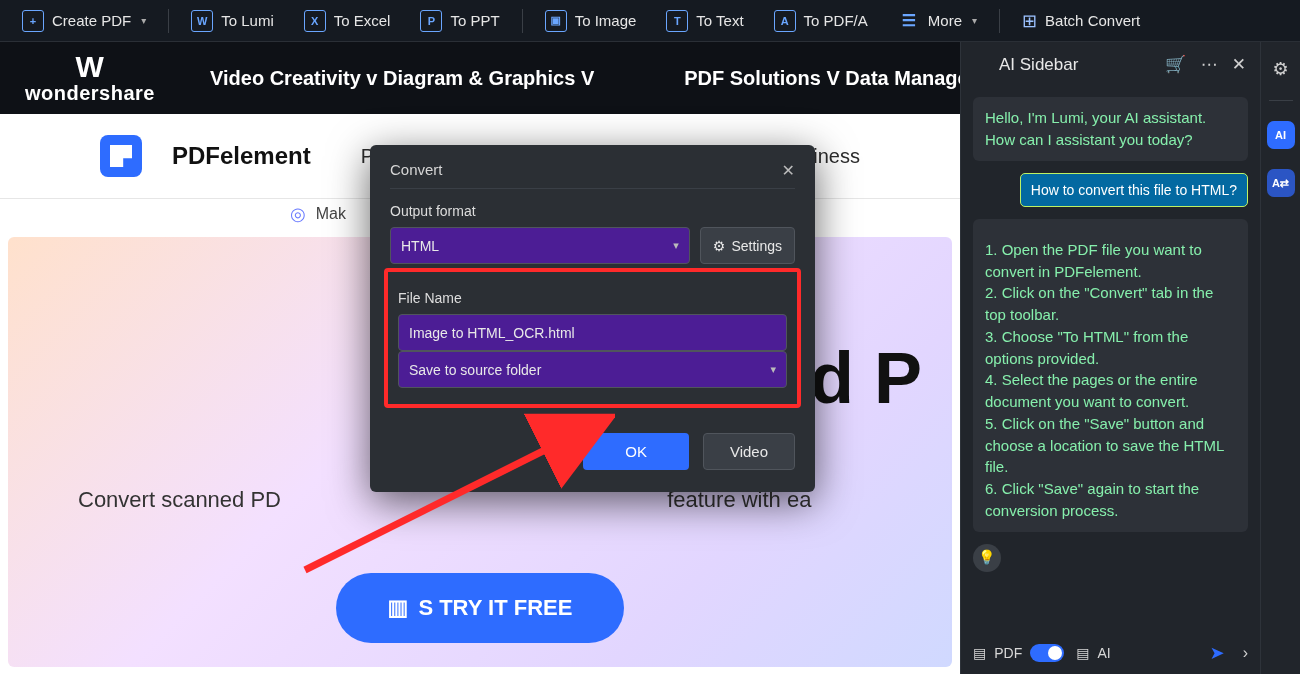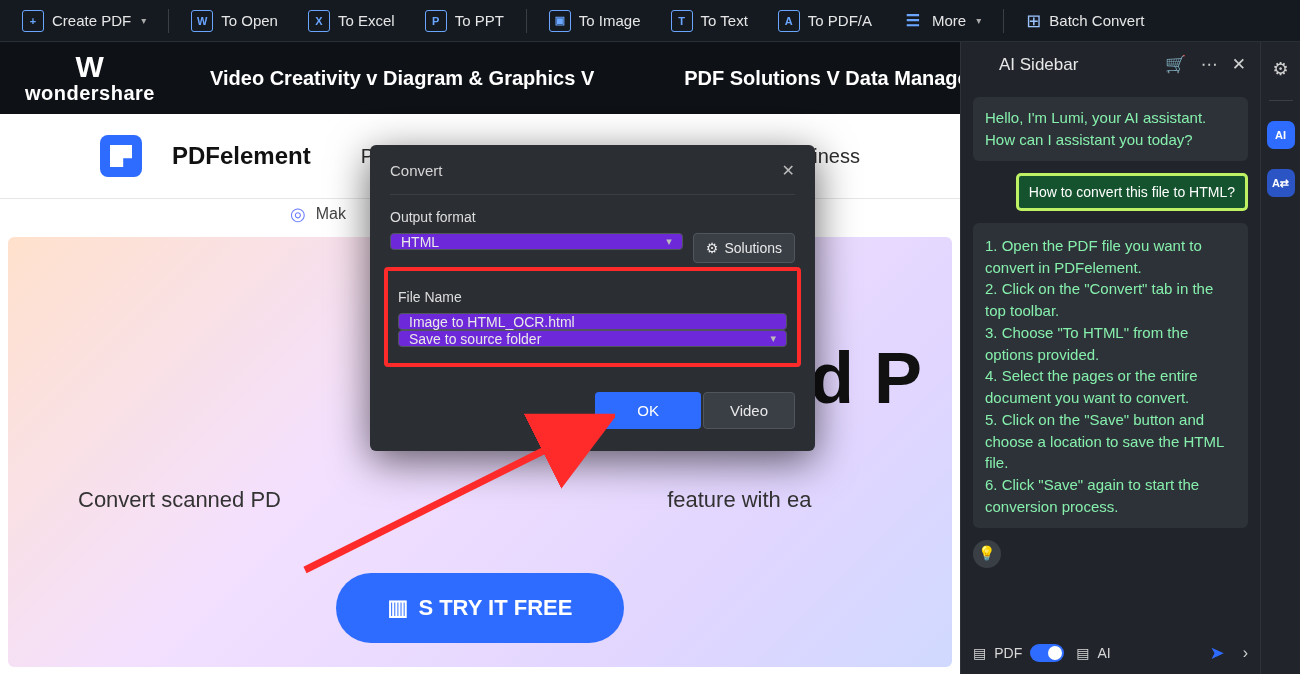--- a/index.html
+++ b/index.html
@@ -82,59 +82,59 @@
     padding:22px 52px;border-radius:40px;border:none;cursor:pointer;
     display:flex;align-items:center;gap:10px;}
   .btn-buy{background:#fff;color:#2e6cff;font-size:22px;font-weight:700;
     padding:22px 52px;border-radius:40px;border:2px solid #2e6cff;cursor:pointer;}
   
   .dialog{
     position:absolute;left:370px;top:145px;width:445px;background:#2b2f34;
     border-radius:6px;box-shadow:0 10px 40px rgba(0,0,0,.6);
     padding:16px 20px 22px;z-index:50;
   }
-  .dlg-title-row{display:flex;justify-content:space-between;align-items:center;
-    border-bottom:1px solid #3a3f46;padding-bottom:14px;margin-bottom:14px;}
+  .dlg-title-row{display:flex;justify-content:space-between;align-items:flex-start;
+    border-bottom:1px solid #3a3f46;padding-bottom:8px;margin-bottom:14px;}
   .dlg-title{font-size:15px;color:#d5d5d5;}
   .dlg-close{color:#bbb;cursor:pointer;font-size:16px;}
   .dlg-label{font-size:14px;color:#ddd;margin:10px 0 8px;}
   .dlg-row{display:flex;gap:10px;}
   .dlg-select,.dlg-input{
-    flex:1;background:#6d28d9;border:1px solid #50555c;border-radius:4px;
-    padding:6px 10px;color:#e8e8e8;font-size:14px;height:17px;
+    flex:1;background:#4c1d95;border:1px solid #50555c;border-radius:4px;
+    padding:6px 10px;color:#e8e8e8;font-size:14px;height:37px;
     display:flex;align-items:center;justify-content:space-between;
   }
   .dlg-settings{
     display:flex;align-items:center;gap:6px;background:#3a3f46;
     border:1px solid #50555c;border-radius:4px;padding:6px 12px;font-size:14px;
     color:#e8e8e8;cursor:pointer;
   }
   .highlight-box{
     border:4px solid #ff2a2a;border-radius:4px;padding:8px 10px 16px;margin:4px -6px;
   }
-  .dlg-actions{display:flex;justify-content:flex-end;gap:2px;margin-top:25px;}
+  .dlg-actions{display:flex;justify-content:flex-end;gap:14px;margin-top:25px;}
   .btn-ok{background:#2e6cff;color:#fff;border:none;border-radius:4px;
     padding:9px 42px;font-size:15px;cursor:pointer;}
   .btn-cancel{background:#3a3f46;color:#e8e8e8;border:1px solid #50555c;
     border-radius:4px;padding:9px 26px;font-size:15px;cursor:pointer;}
   
   .arrow-svg{position:absolute;left:295px;top:410px;z-index:60;pointer-events:none;}
   
   .ai-sidebar{
     position:absolute;right:40px;top:42px;width:300px;height:632px;
     background:#21252b;border-left:1px solid #2e333a;
     display:flex;flex-direction:column;
   }
   .ai-header{display:flex;align-items:center;justify-content:space-between;
     padding:12px 14px;font-size:17px;color:#e8e8e8;margin-left:24px;}
   .ai-icons{display:flex;gap:14px;align-items:center;color:#cfcfcf;}
   .cart-ic{color:#d6a24a;font-size:17px;}
   .chat-area{flex:1;overflow:auto;padding:10px 12px;display:flex;flex-direction:column;gap:12px;font-size:15px;line-height:1.45;}
   .msg-assist{background:#2d3138;border-radius:6px;padding:10px 12px;color:#86efac;}
-  .msg-user{align-self:flex-end;background:#14532d;color:#fff;border:3px solid #bef264;
+  .msg-user{align-self:flex-end;background:#0369a1;color:#fff;border:1px solid #bef264;
     border-radius:5px;padding:6px 10px;font-size:14px;}
   .chat-foot{padding:10px 12px;color:#cfcfcf;font-size:15px;}
   .lamp-btn{width:28px;height:28px;border-radius:50%;background:#3a3f46;
     display:flex;align-items:center;justify-content:center;margin-bottom:14px;color:#ddd;font-size:14px;}
   .mode-row{display:flex;align-items:center;gap:8px;font-size:14px;color:#d8d8d8;margin-top:6px;}
   .toggle{width:34px;height:18px;border-radius:10px;background:#2e6cff;position:relative;}
   .toggle::after{content:"";position:absolute;right:2px;top:2px;width:14px;height:14px;
     background:#fff;border-radius:50%;}
   .send-ic{margin-left:auto;color:#2e6cff;font-size:18px;}
   .chev-ic{color:#cfcfcf;font-size:16px;margin-left:10px;}
@@ -153,21 +153,21 @@
 
 <div class="top-toolbar">
   <div class="tb-item">
     <span class="tb-icon">+</span>
     <span>Create PDF</span>
     <span class="tb-caret">▾</span>
   </div>
   <div class="tb-sep"></div>
   <div class="tb-item">
     <span class="tb-icon">W</span>
-    <span>To Open</span>
+    <span>To Lumi</span>
   </div>
   <div class="tb-item">
     <span class="tb-icon">X</span>
     <span>To Excel</span>
   </div>
   <div class="tb-item">
     <span class="tb-icon">P</span>
     <span>To PPT</span>
   </div>
   <div class="tb-sep"></div>
@@ -241,21 +241,21 @@
   </div>
 
   <div class="dlg-label">Output format</div>
   <div class="dlg-row">
     <div class="dlg-select">
       <span>HTML</span>
       <span style="font-size:11px;color:#bbb">▾</span>
     </div>
     <div class="dlg-settings">
       <span>⚙</span>
-      <span>Solutions</span>
+      <span>Settings</span>
     </div>
   </div>
 
   <div class="highlight-box">
     <div class="dlg-label">File Name</div>
     <div class="dlg-input">
       <span>Image to HTML_OCR.html</span>
     </div>
     <div class="dlg-select">
       <span>Save to source folder</span>
@@ -288,21 +288,21 @@
     <div class="ai-icons">
       <span class="cart-ic">🛒</span>
       <span>⋯</span>
       <span>✕</span>
     </div>
   </div>
   <div class="chat-area">
     <div class="msg-assist">Hello, I'm Lumi, your AI assistant. How can I assistant you today?</div>
     <div class="msg-user">How to convert this file to HTML?</div>
     <div class="msg-assist">
-      <div style="white-space:pre-line;margin-top:2px">1. Open the PDF file you want to convert in PDFelement.
+      <div style="white-space:pre-line;margin-top:10px">1. Open the PDF file you want to convert in PDFelement.
 2. Click on the "Convert" tab in the top toolbar.
 3. Choose "To HTML" from the options provided.
 4. Select the pages or the entire document you want to convert.
 5. Click on the "Save" button and choose a location to save the HTML file.
 6. Click "Save" again to start the conversion process.</div>
     </div>
     <div class="lamp-btn">💡</div>
 
   </div>
   <div class="chat-foot">

